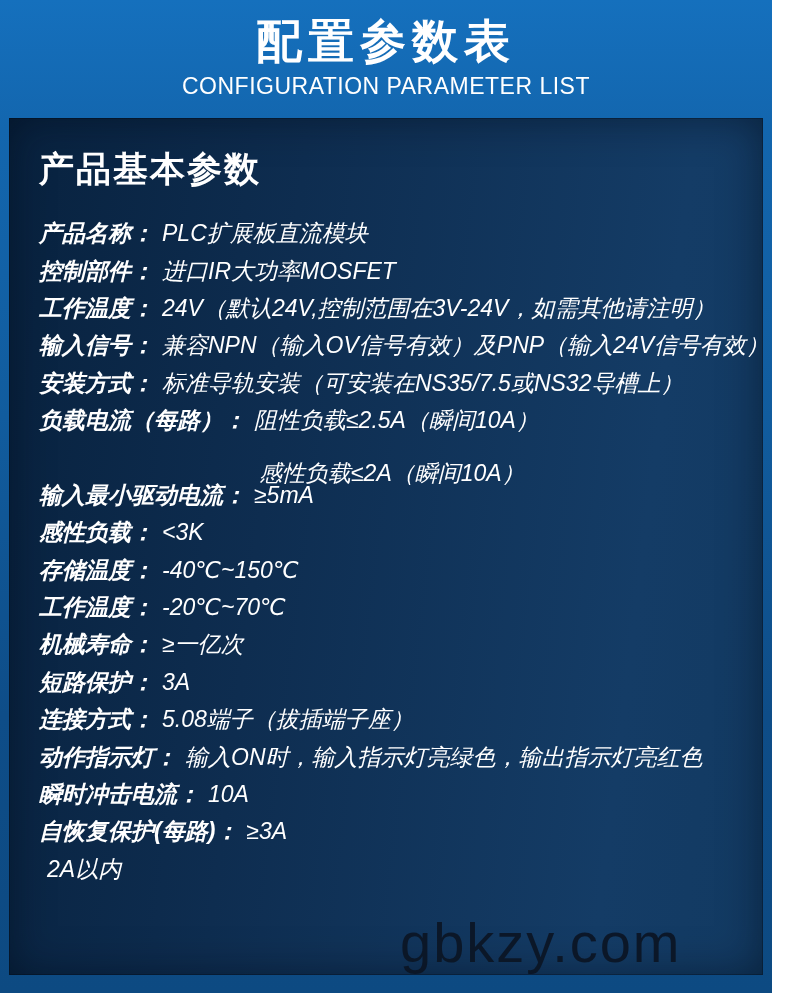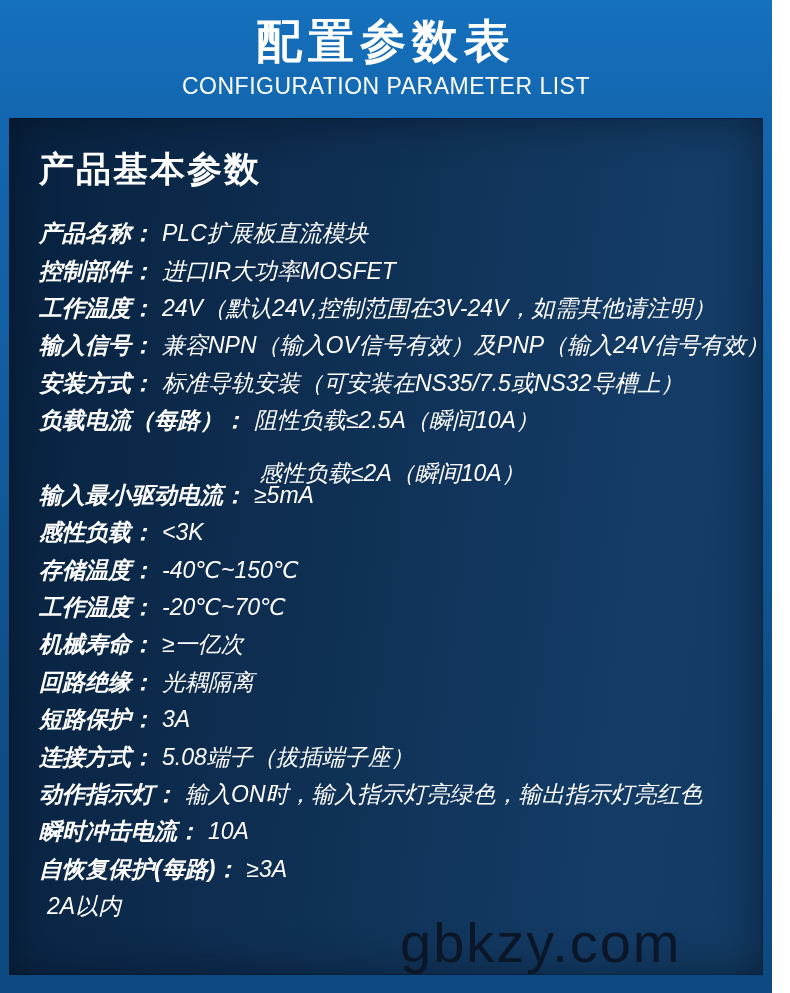--- a/index.html
+++ b/index.html
@@ -86,24 +86,20 @@
         </div>
         <div class="row">
           <span class="label">工作温度：</span>
           <span class="value">-20℃~70℃</span>
         </div>
         <div class="row">
           <span class="label">机械寿命：</span>
           <span class="value">≥一亿次</span>
         </div>
         <div class="row">
-          <span class="label">回路绝缘：</span>
-          <span class="value">光耦隔离</span>
-        </div>
-        <div class="row">
           <span class="label">短路保护：</span>
           <span class="value">3A</span>
         </div>
         <div class="row">
           <span class="label">连接方式：</span>
           <span class="value">5.08端子（拔插端子座）</span>
         </div>
         <div class="row">
           <span class="label">动作指示灯：</span>
           <span class="value">输入ON时，输入指示灯亮绿色，输出指示灯亮红色</span>

